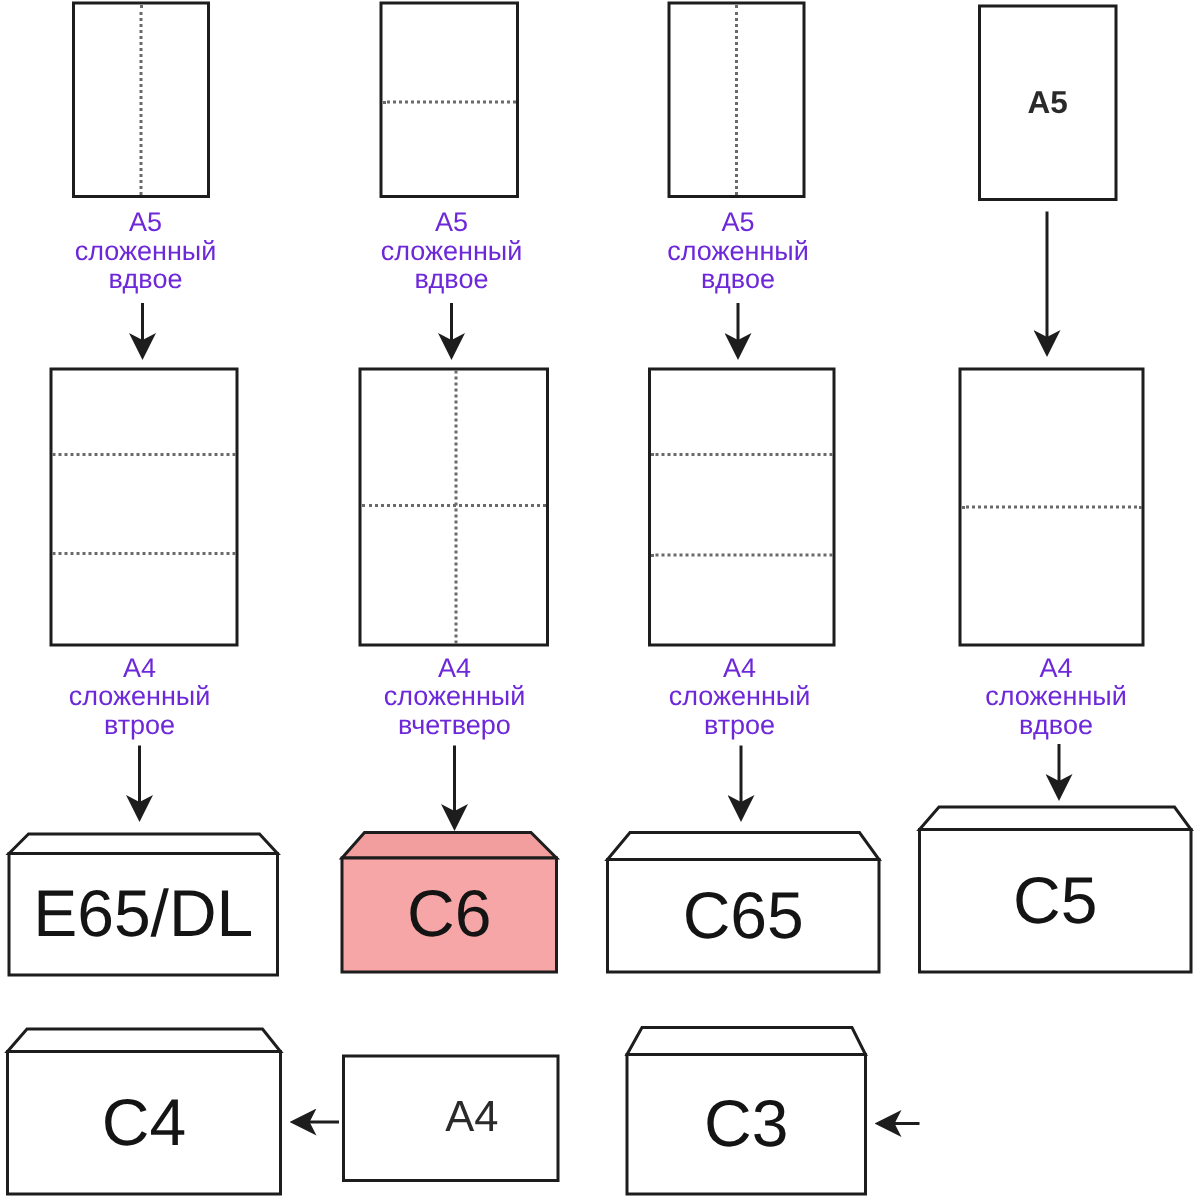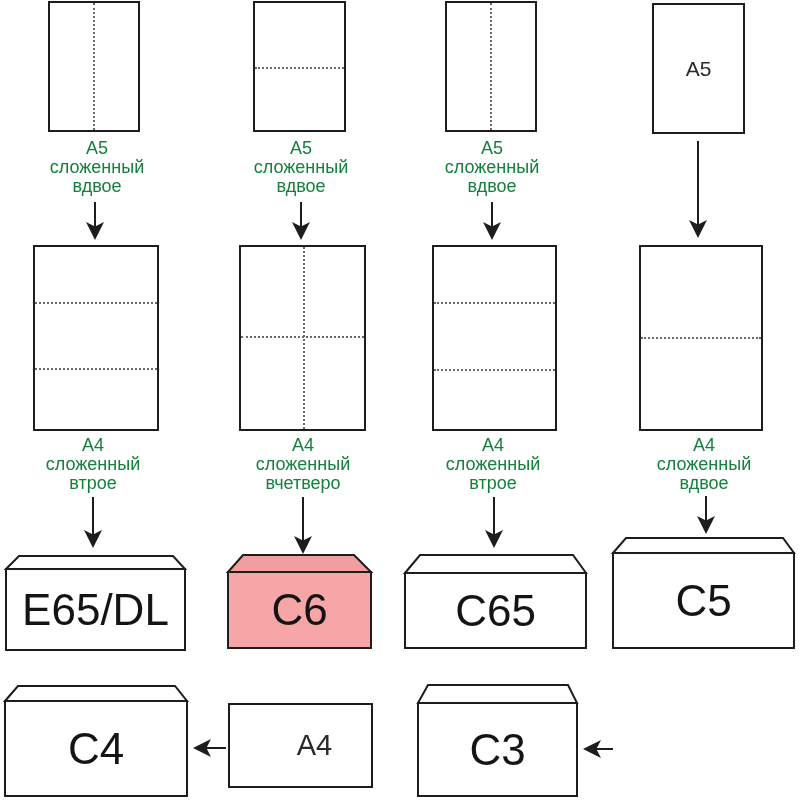--- a/index.html
+++ b/index.html
@@ -7,29 +7,29 @@
     position:relative;width:800px;height:800px;background:#fff;overflow:hidden;
     font-family:"Liberation Sans","DejaVu Sans",sans-serif;color:#1e1e1e;
   }
   .sheet{
     position:absolute;box-sizing:border-box;border:2px solid #1d1d1d;background:#fff;
   }
   .fold-v{position:absolute;top:0;bottom:0;border-left:2px dotted #6a6a6a;}
   .fold-h{position:absolute;left:0;right:0;border-top:2px dotted #6a6a6a;}
   .cap{
     position:absolute;width:150px;text-align:center;font-size:18px;line-height:19px;
-    color:#15803d;letter-spacing:0;
+    color:#6d28d9;letter-spacing:0;
   }
   .cap span{display:block;}
   .elabel{
     position:absolute;display:flex;align-items:center;justify-content:center;
     font-size:44px;color:#141414;letter-spacing:0;
   }
   .inlabel{
-    position:absolute;display:flex;align-items:center;justify-content:center;color:#2a2a2a;
+    position:absolute;display:flex;align-items:center;justify-content:center;color:#2a2a2a;font-weight:bold;
   }
   .rectsheet{
     position:absolute;box-sizing:border-box;border:2px solid #1d1d1d;background:#fff;
     display:flex;align-items:center;justify-content:center;font-size:29px;color:#2a2a2a;padding-left:28px;
   }
   svg{position:absolute;left:0;top:0;}
 </style>
 </head>
 <body>
 

